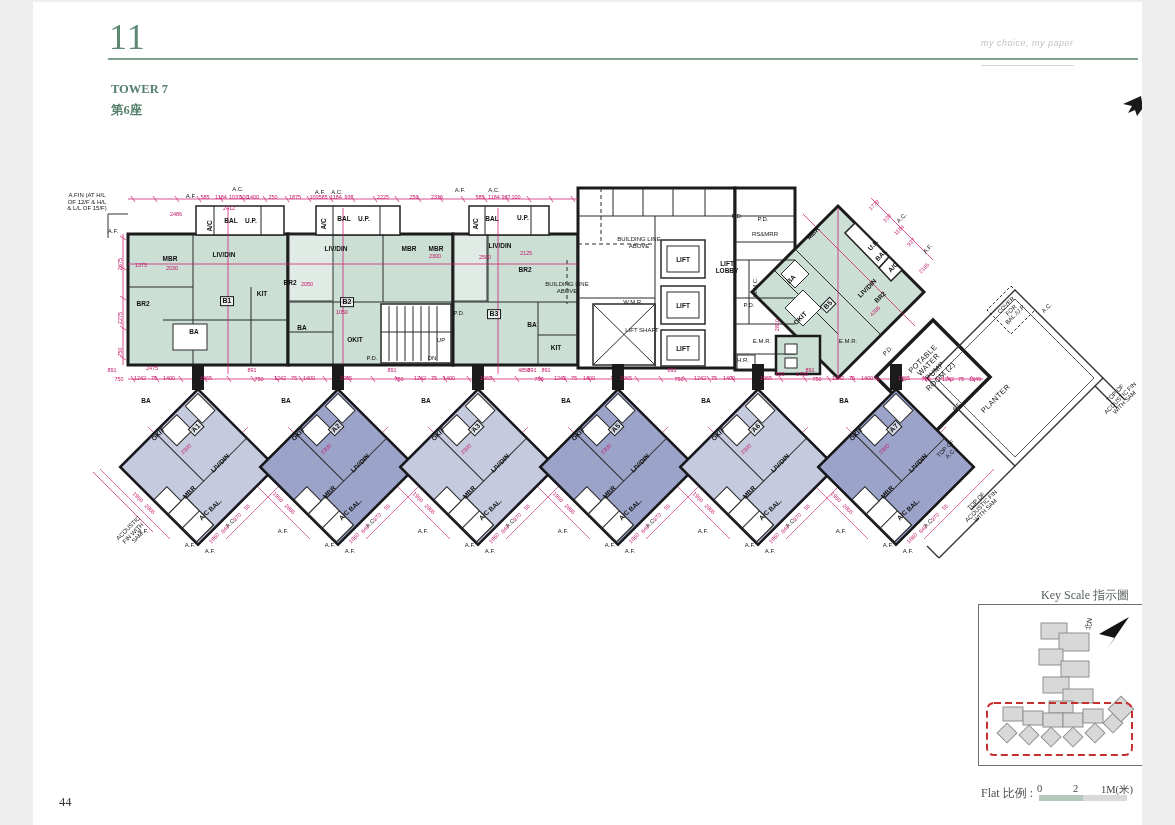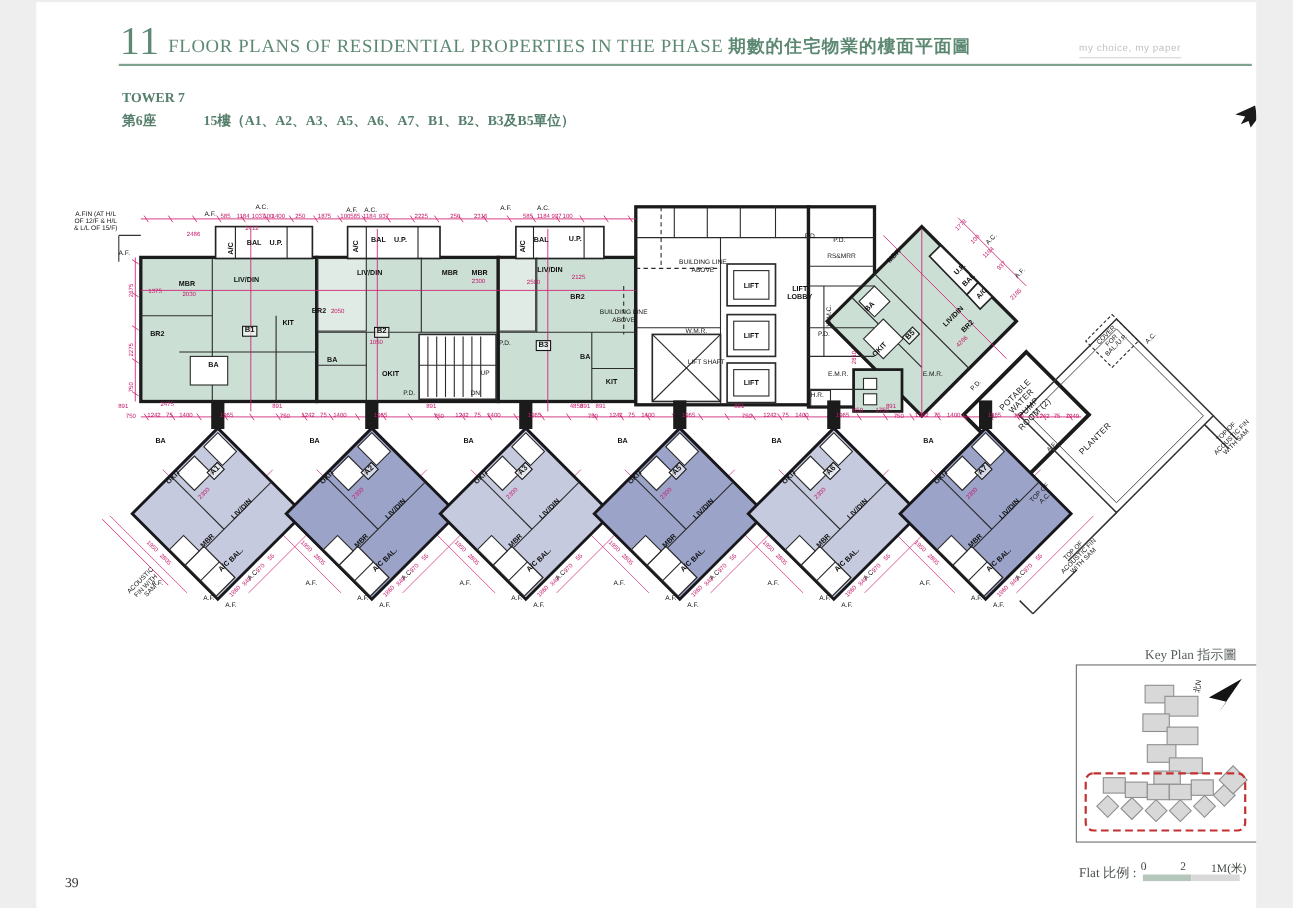--- a/index.html
+++ b/index.html
@@ -8,22 +8,22 @@
   
   .sec-no{position:absolute;left:76px;top:14px;font-family:"Liberation Serif",serif;
           font-size:36px;color:#5d8973;letter-spacing:1px;}
   .title-row{position:absolute;left:120px;top:30px;white-space:nowrap;}
   .title-en{font-family:"Liberation Serif",serif;font-size:17px;color:#5d8973;letter-spacing:.6px;}
   .title-zh{font-family:"Liberation Serif",serif;font-size:16px;color:#5d8973;font-weight:700;letter-spacing:1px;}
   .hrule{position:absolute;left:75px;top:56px;width:1030px;height:2px;background:#7fa28f;}
   .sub{position:absolute;font-family:"Liberation Serif",serif;font-weight:700;color:#567f6c;font-size:12.5px;white-space:nowrap;}
   
   .wm{position:absolute;left:930px;top:18px;width:210px;height:100px;z-index:5;}
-  .wm-tag{position:absolute;left:18px;top:18px;font-size:9px;color:#c2c2c2;
-          border-bottom:1px solid #d5d5d5;padding-bottom:4px;letter-spacing:.5px;}
+  .wm-tag{position:absolute;left:18px;top:18px;font-size:9px;font-style:italic;color:#c2c2c2;
+          border-bottom:1px solid #d5d5d5;padding-bottom:17px;letter-spacing:.5px;}
   .wm-logo{position:absolute;left:6px;top:8px;font-size:66px;font-weight:700;letter-spacing:-4px;
            color:#ffffff;-webkit-text-stroke:2px #cccccc;text-shadow:0 0 2px #e2e2e2;}
   
   #plan-wrap{position:absolute;left:0;top:0;width:1175px;height:825px;}
   .lab{position:absolute;white-space:pre-line;text-align:center;line-height:1.1;z-index:3;}
   .lab.room{font-size:6.5px;font-weight:700;color:#101010;}
   .lab.anno{font-size:6px;color:#161616;}
   .lab.anno-lg{font-size:7.5px;color:#161616;letter-spacing:.4px;}
   .lab.dim{font-size:5.5px;color:#c41668;}
   .lab.unit{font-size:7px;font-weight:700;color:#101010;border:1px solid #151515;
@@ -39,29 +39,24 @@
   .sc-seg{position:absolute;top:793px;height:6px;}
   .page-no{position:absolute;left:26px;top:793px;font-family:"Liberation Serif",serif;font-size:12.5px;color:#333;}
   svg{position:absolute;left:0;top:0;}
 </style>
 </head>
 <body>
 
 <div class="page">
 
   <div class="sec-no">11</div>
-  <div class="title-row">
-    <span class="title-en">FLOOR PLANS OF RESIDENTIAL PROPERTIES IN THE PHASE</span>
-    <span class="title-zh">期數的住宅物業的樓面平面圖</span>
-  </div>
   <div class="hrule"></div>
 
   <div class="sub" style="left:78px;top:80px;">TOWER 7</div>
   <div class="sub" style="left:78px;top:100px;">第6座</div>
-  <div class="sub" style="left:152px;top:100px;">15樓（A1、A2、A3、A5、A6、A7、B1、B2、B3及B5單位）</div>
 
   <div class="wm">
     <div class="wm-tag">my choice, my paper</div>
     <svg width="210" height="100">
       <polygon points="178,76 160,84 169,86 165,93 172,90 174,96 180,88" fill="#1a1a1a"></polygon>
     </svg>
   </div>
 
   <div id="plan-wrap">
     <svg id="plan-svg" width="1175" height="825">
@@ -617,21 +612,21 @@
         <span class="lab dim" style="left: 851px; top: 447px; transform: translate(-50%, -50%) rotate(-45deg);">2300</span>
         <span class="lab dim" style="left: 815px; top: 507px; transform: translate(-50%, -50%) rotate(45deg);">2805</span>
         <span class="lab dim" style="left: 803px; top: 495px; transform: translate(-50%, -50%) rotate(45deg);">1950</span>
         <span class="lab dim" style="left: 890px; top: 527px; transform: translate(-50%, -50%) rotate(-45deg);">840</span>
         <span class="lab dim" style="left: 902px; top: 515px; transform: translate(-50%, -50%) rotate(-45deg);">970</span>
         <span class="lab dim" style="left: 912px; top: 505px; transform: translate(-50%, -50%) rotate(-45deg);">55</span>
         <span class="lab dim" style="left: 879px; top: 536px; transform: translate(-50%, -50%) rotate(-45deg);">1860</span>
       </div>
   </div>
 
-  <div class="kp-title">Key Plan 指示圖</div>
+  <div class="kp-title">Key Scale 指示圖</div>
   <div class="kp-box">
     <svg width="174" height="158">
       <g fill="#d8d8d8" stroke="#8f8f8f" stroke-width="1">
         <rect x="62" y="18" width="26" height="16"></rect>
           <rect x="80" y="28" width="30" height="18"></rect>
         <rect x="60" y="44" width="24" height="16"></rect>
           <rect x="82" y="56" width="28" height="16"></rect>
         <rect x="64" y="72" width="26" height="16"></rect>
           <rect x="84" y="84" width="30" height="14"></rect>
         <rect x="70" y="96" width="24" height="12"></rect>
@@ -668,14 +663,14 @@
   </div>
   <div class="kp-north">北N</div>
 
   <div class="sc-label">Flat 比例 :</div>
   <div class="sc-num" style="left:1004px;">0</div>
   <div class="sc-num" style="left:1040px;">2</div>
   <div class="sc-num" style="left:1068px;">1M(米)</div>
   <div class="sc-seg" style="left:1006px;width:44px;background:#b5c6bb;"></div>
   <div class="sc-seg" style="left:1050px;width:44px;background:#d9d9d9;"></div>
 
-  <div class="page-no">39</div>
+  <div class="page-no">44</div>
 </div>
 
 </body></html>

